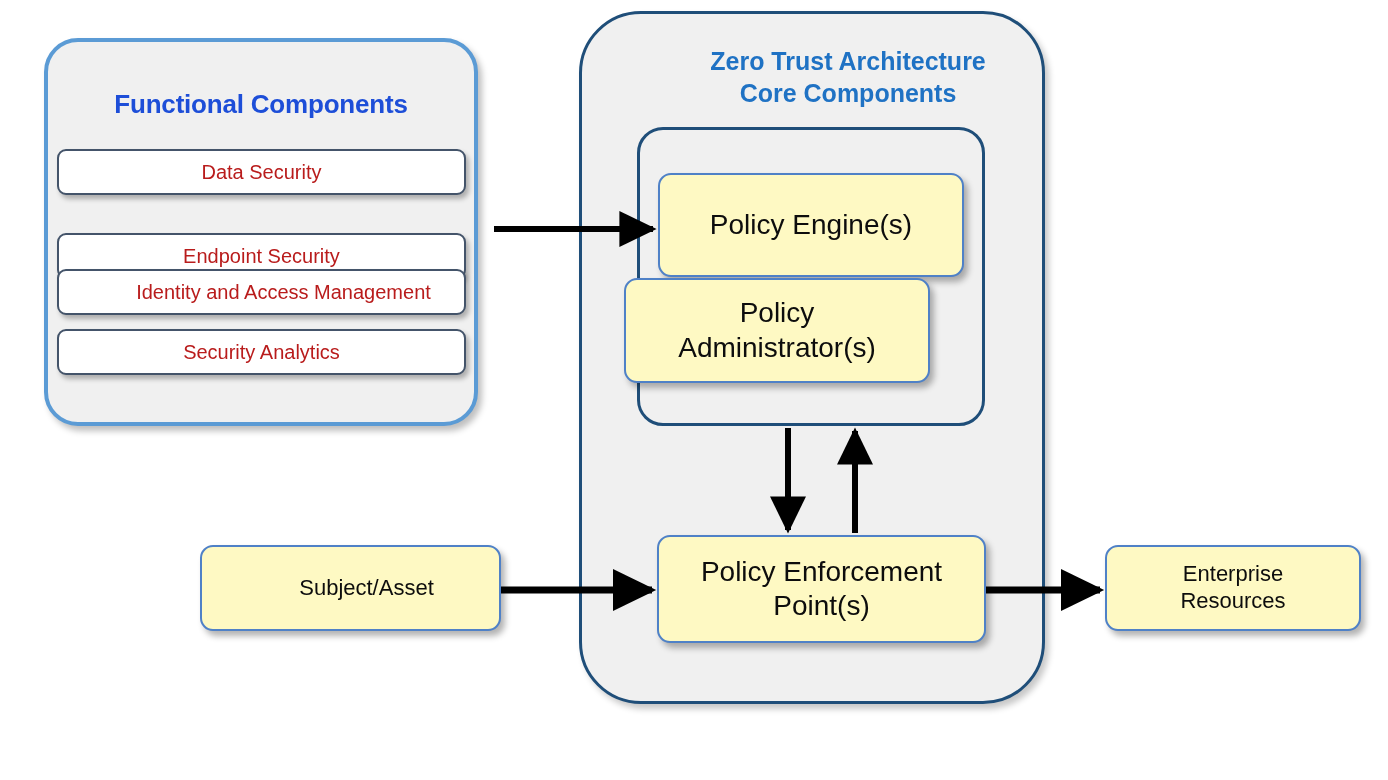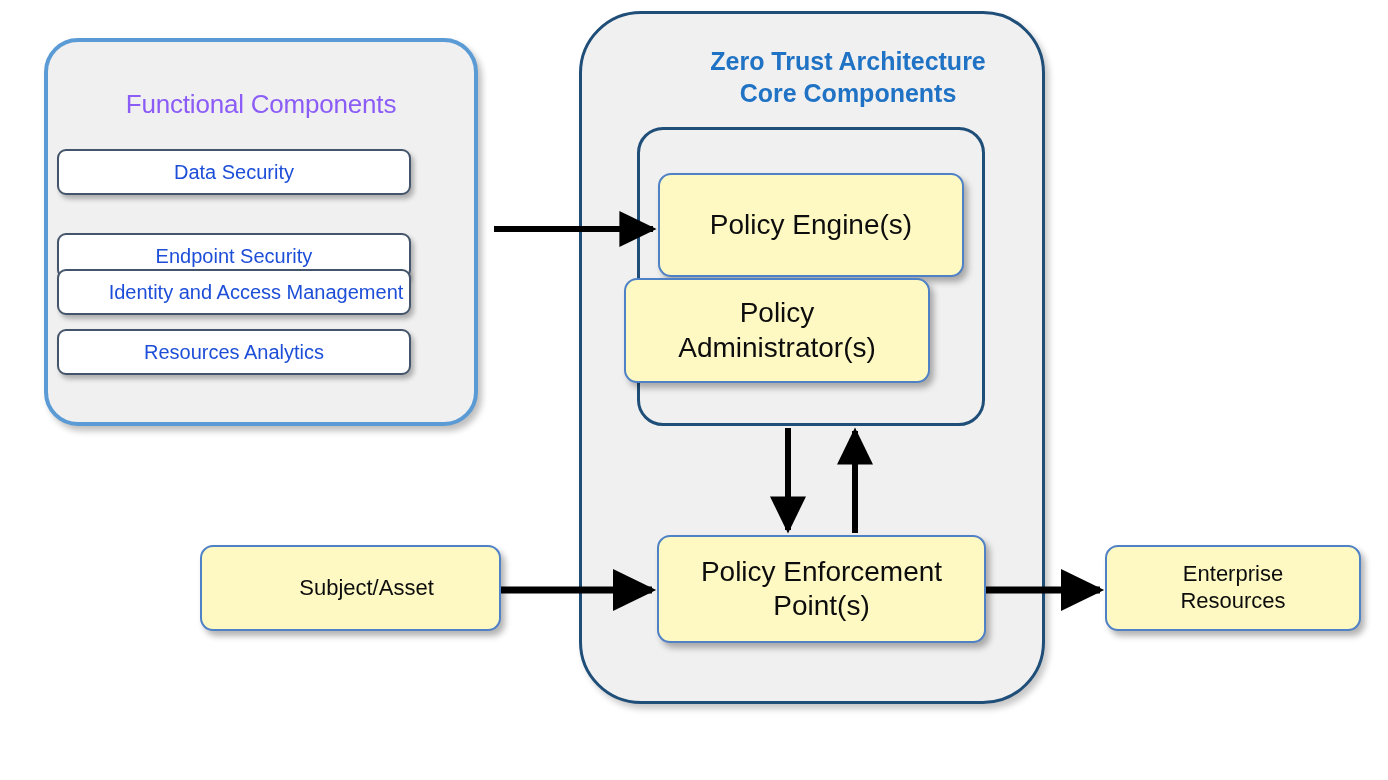--- a/index.html
+++ b/index.html
@@ -44,35 +44,35 @@
     background: #F0F0F0;
     box-shadow: 4px 5px 6px rgba(0,0,0,0.25);
     display: block;
   }
   .panel-functional-title {
     position: absolute;
     left: 0; top: 47px;
     width: 100%;
     text-align: center;
     font-size: 26px;
-    font-weight: normal;
-    color: #8b5cf6;
+    font-weight: bold;
+    color: #1d4ed8;
     letter-spacing: -0.2px;
   }
 
   .fc-item {
     position: absolute;
     left: 9px;
-    width: 354px;
+    width: 409px;
     height: 46px;
     box-sizing: border-box;
     border: 2px solid #44546A;
     border-radius: 9px;
     background: #ffffff;
-    color: #1d4ed8;
+    color: #b91c1c;
     font-size: 20px;
     display: flex;
     align-items: center;
     justify-content: center;
     box-shadow: 3px 4px 5px rgba(0,0,0,0.28);
   }
   .fc-item-0 { top: 107px; }
   .fc-item-1 { top: 167px; margin-top: 24px; }
   .fc-item-2 { top: 227px; padding-left: 44px; }
   .fc-item-3 { top: 287px; }
@@ -194,21 +194,21 @@
 
     <div class="fc-item fc-item-1">
       <span>Endpoint Security</span>
     </div>
 
     <div class="fc-item fc-item-2">
       <span>Identity and Access Management</span>
     </div>
 
     <div class="fc-item fc-item-3">
-      <span>Resources Analytics</span>
+      <span>Security Analytics</span>
     </div>
   </div>
 
   <div class="box panel-zta">
     <div class="panel-zta-title">
       <div>Zero Trust Architecture</div>
       <div>Core Components</div>
     </div>
   </div>
 

